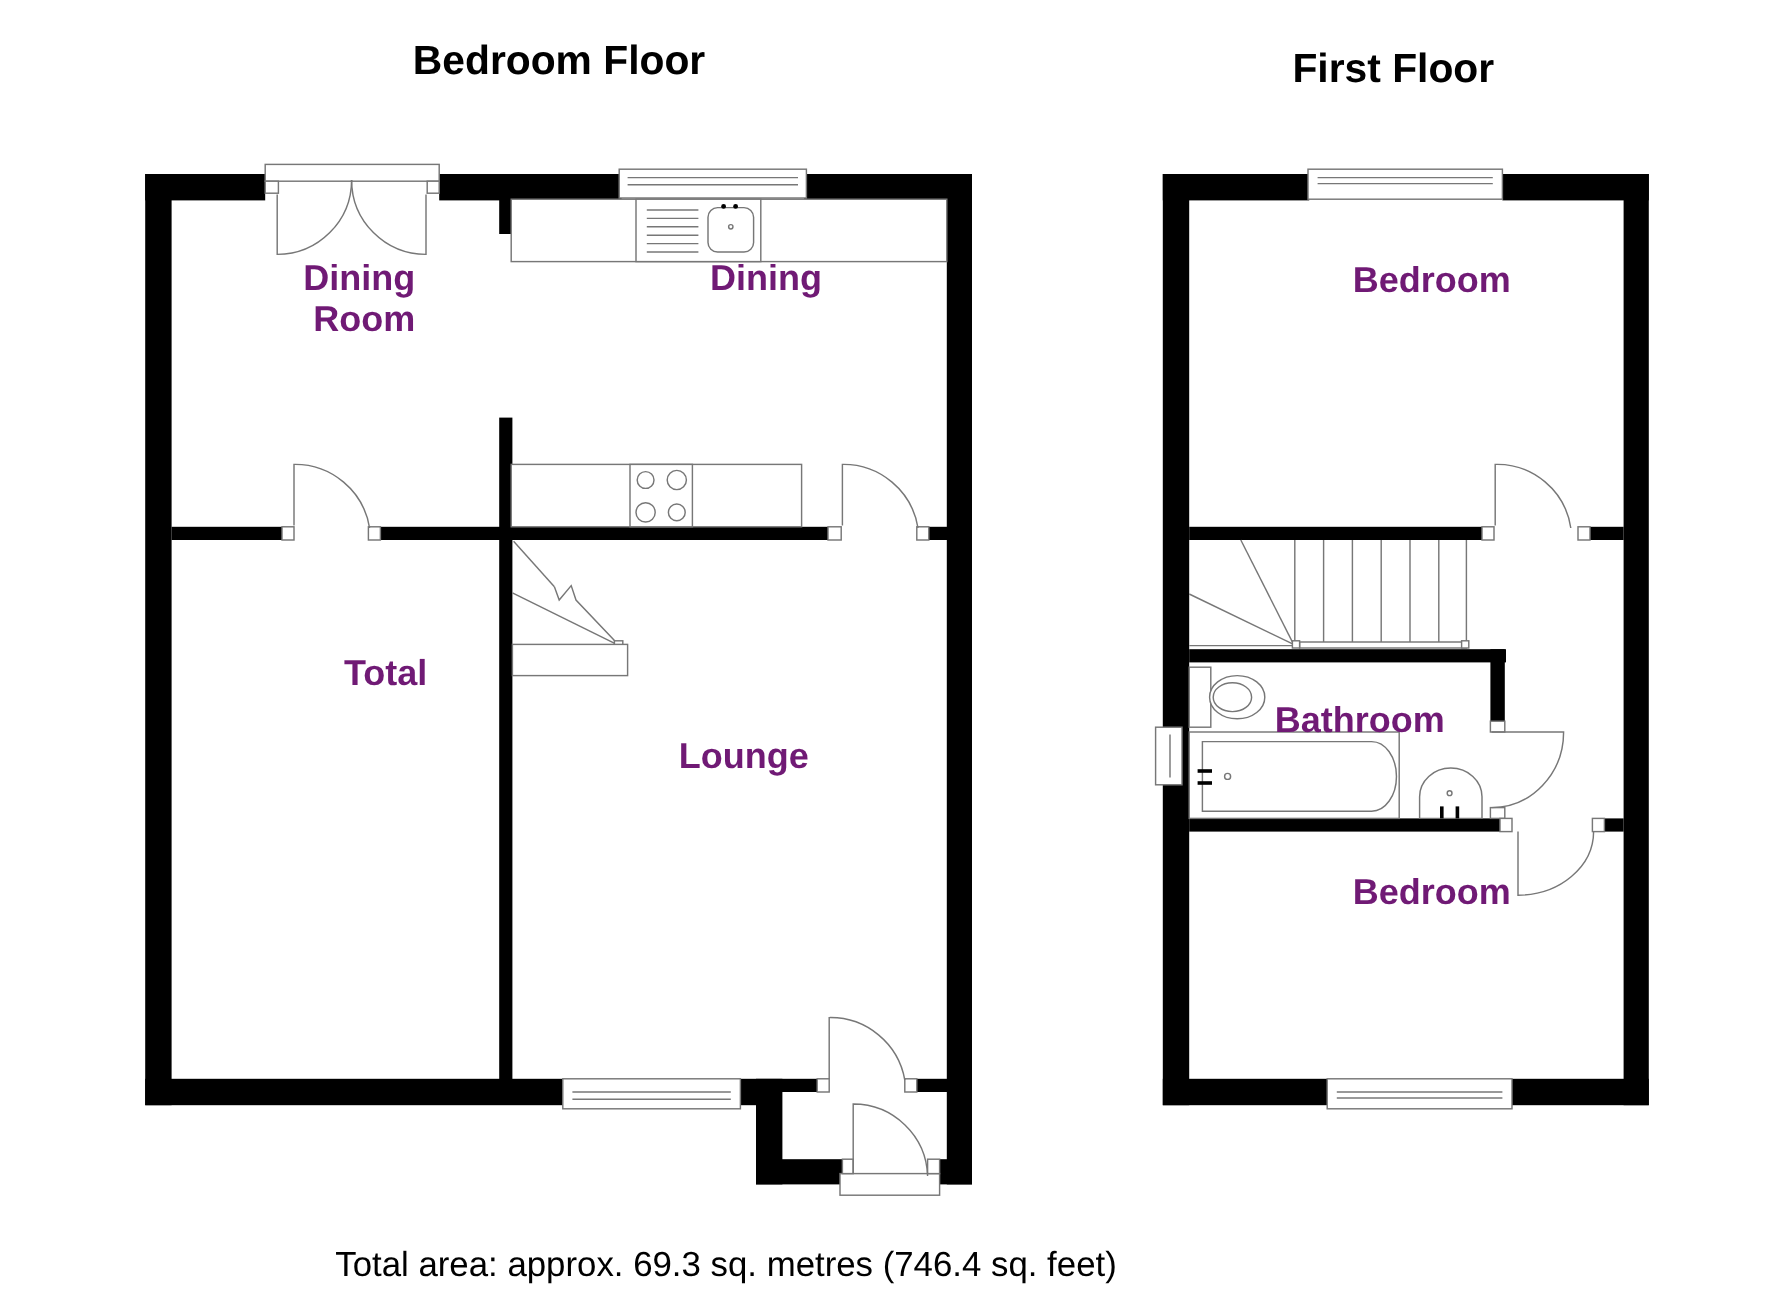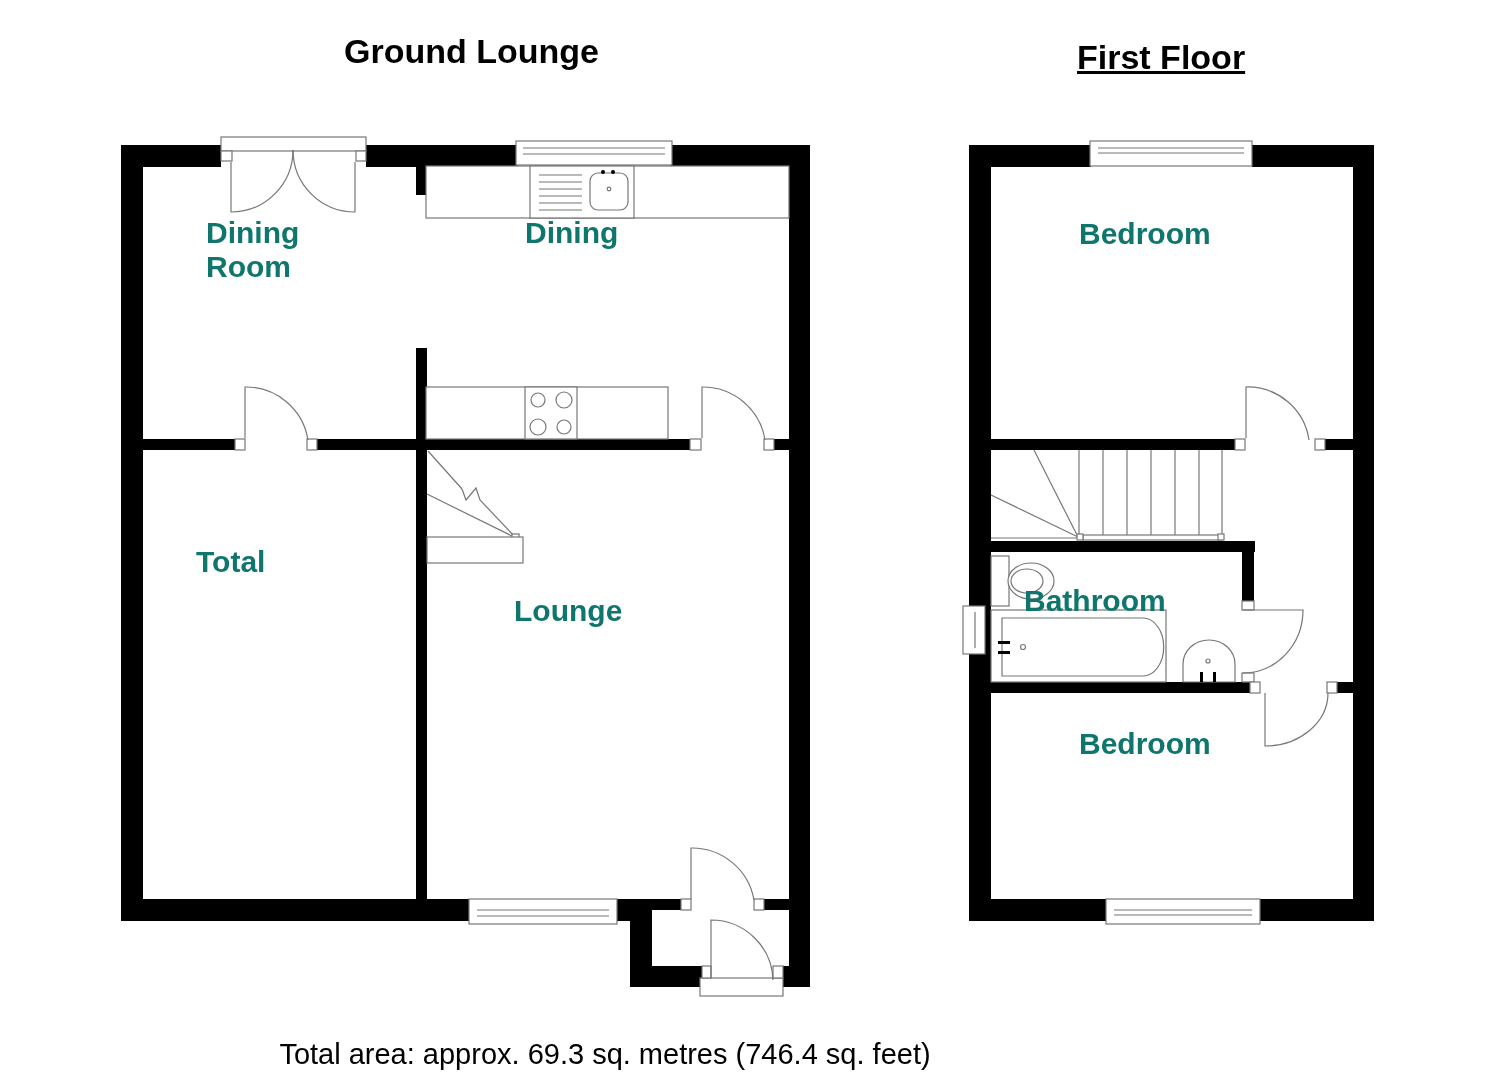--- a/index.html
+++ b/index.html
@@ -2,28 +2,28 @@
 <html><head>
 <meta charset="utf-8">
 <style>
   html, body { margin: 0; padding: 0; background: #ffffff; }
   body { width: 1485px; height: 1080px; position: relative; overflow: hidden; font-family: "Liberation Sans", sans-serif; }
   .title { position: absolute; font-weight: bold; font-size: 34px; color: #000; white-space: nowrap; }
   #plan { position: absolute; left: 0; top: 0; width: 1485px; height: 1080px; }
   .wall { fill: #000000; }
   .thin { fill: none; stroke: #777; stroke-width: 1.2; }
   .fix { fill: #fff; stroke: #777; stroke-width: 1.2; }
-  .label { position: absolute; font-weight: bold; font-size: 30px; color: #0f766e; text-align: left; white-space: nowrap; line-height: 34px; }
+  .label { position: absolute; font-weight: bold; font-size: 30px; color: #701a75; text-align: right; white-space: nowrap; line-height: 34px; }
   .footer { position: absolute; left: 0; width: 1210px; top: 1038px; text-align: center; font-size: 29px; color: #000; }
 </style>
 </head>
 <body>
 
-<div class="title" style="left:344px; top:32px;">Ground Lounge</div>
-<div class="title" style="left:1077px; top:38px;text-decoration:underline;">First Floor</div>
+<div class="title" style="left:344px; top:32px;">Bedroom Floor</div>
+<div class="title" style="left:1077px; top:38px;">First Floor</div>
 
 <svg id="plan" viewBox="0 0 1485 1080" xmlns="http://www.w3.org/2000/svg">
 
   <g>
 
     <rect class="wall" x="121" y="145" width="22" height="776"></rect>
 
     <rect class="wall" x="121" y="145" width="100" height="22"></rect>
     <rect class="wall" x="366" y="145" width="152" height="22"></rect>
     <rect class="wall" x="670" y="145" width="140" height="22"></rect>
@@ -185,18 +185,18 @@
     <line class="thin" x1="1114" y1="915" x2="1252" y2="915"></line>
   </g>
 </svg>
 
 <div class="label" style="left:206px; top:216px; width:140px;">
   <div>Dining</div>
   <div>Room</div>
 </div>
 <div class="label" style="left:525px; top:216px; width:160px;">Dining</div>
 <div class="label" style="left:196px; top:545px; width:160px;">Total</div>
-<div class="label" style="left:514px; top:594px; width:160px;">Lounge</div>
+<div class="label" style="left:514px; top:614px; width:160px;">Lounge</div>
 <div class="label" style="left:1079px; top:217px; width:180px;">Bedroom</div>
 <div class="label" style="left:1024px; top:584px; width:180px;">Bathroom</div>
 <div class="label" style="left:1079px; top:727px; width:180px;">Bedroom</div>
 
 <div class="footer">Total area: approx. 69.3 sq. metres (746.4 sq. feet)</div>
 
 </body></html>

